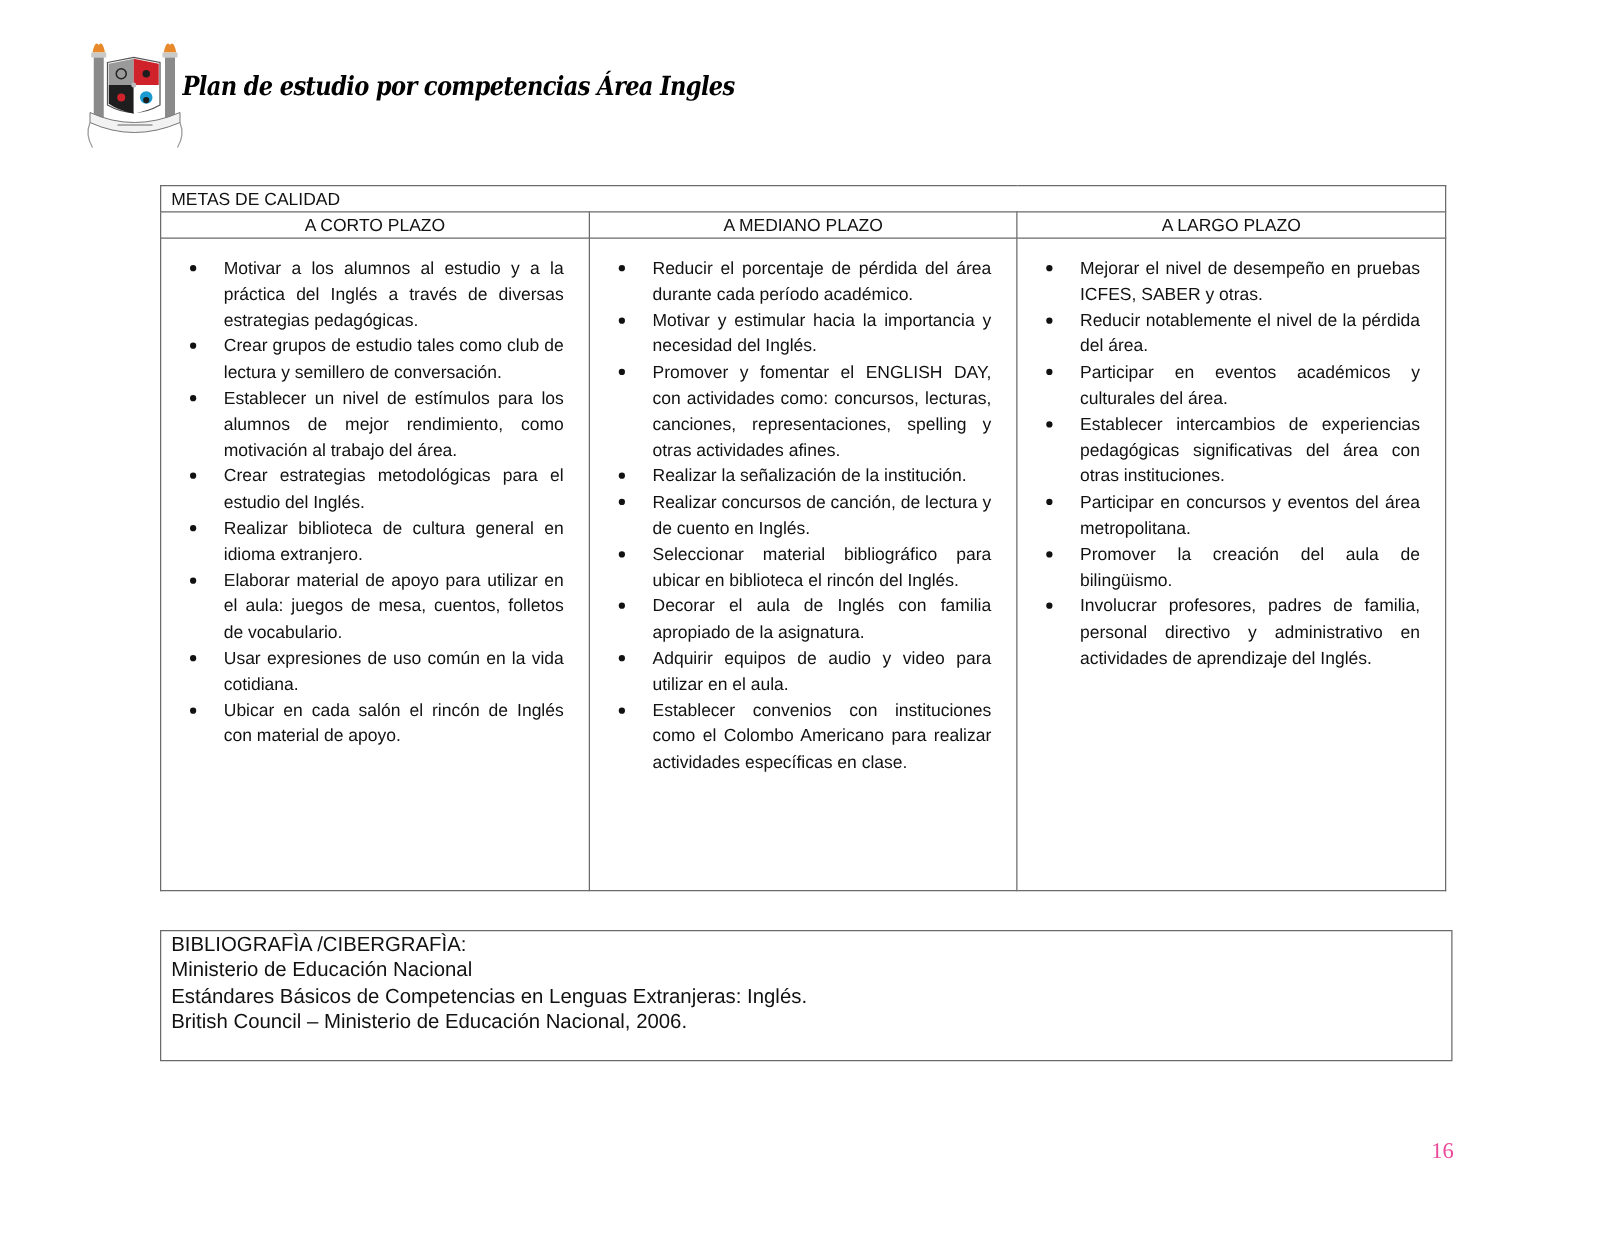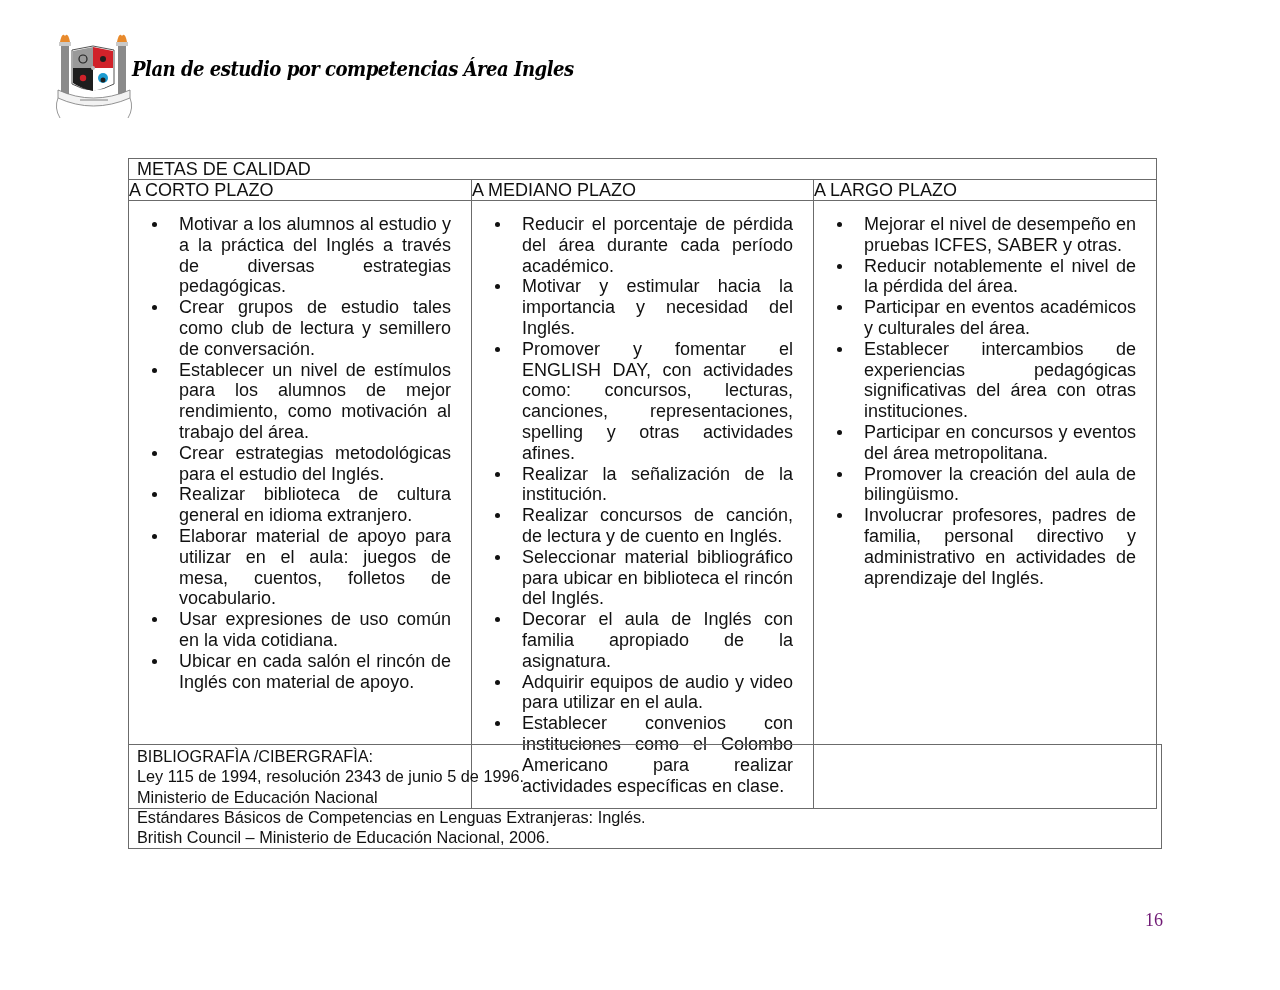--- a/index.html
+++ b/index.html
@@ -11,21 +11,21 @@
       width: 1280px;
       height: 990px;
       position: relative;
       overflow: hidden;
       font-family: "Liberation Sans", "DejaVu Sans", sans-serif;
       color: #111111;
     }
     
     .header {
       position: absolute;
-      left: 52px;
+      left: 66px;
       top: 28px;
       height: 92px;
       display: flex;
       align-items: center;
     }
     .logo {
       width: 84px;
       height: 92px;
       position: relative;
     }
@@ -39,41 +39,41 @@
       margin-left: -4px;
       margin-top: -12px;
       transform: scaleX(0.86);
       transform-origin: left center;
       white-space: nowrap;
     }
     
     .metas-table {
       position: absolute;
       left: 128px;
-      top: 158px;
+      top: 148px;
       width: 1028px;
       border-collapse: collapse;
       table-layout: fixed;
-      font-size: 18px;
+      font-size: 14px;
       line-height: 20.8px;
     }
     .metas-table td, .metas-table th {
       border: 1px solid #6b6b6b;
       padding: 0;
       vertical-align: top;
       font-weight: normal;
     }
     .metas-title {
       text-align: left;
       padding-left: 8px !important;
       height: 20px;
       line-height: 20px;
     }
     .col-head {
-      text-align: left;
+      text-align: center;
       height: 20px;
       line-height: 20px;
     }
     .goal-cell {
       height: 520px;
       padding-top: 1px !important;
       padding-right: 8px !important;
     }
     ul.goals {
       list-style: none;
@@ -109,21 +109,21 @@
     }
     .biblio-title {
       font-weight: normal;
     }
     .page-number {
       position: absolute;
       left: 1145px;
       top: 910px;
       font-family: "Liberation Serif", "DejaVu Serif", serif;
       font-size: 18px;
-      color: #701a75;
+      color: #ec4899;
     }
   </style>
 </head>
 <body>
 
 <div class="header">
   <div class="logo">
     <svg width="84" height="92" viewBox="0 0 84 92">
 
       <path d="M8 14 Q10 4 13 8 Q16 4 18 14 Z" fill="#e88a2c"></path>
@@ -206,19 +206,18 @@
         <li>Promover la creación del aula de bilingüismo.</li>
         <li>Involucrar profesores, padres de familia, personal directivo y administrativo en actividades de aprendizaje del Inglés.</li>
       </ul>
     </td>
   </tr>
 </tbody>
   </table>
 
 <div class="biblio">
   <div class="biblio-title">BIBLIOGRAFÌA /CIBERGRAFÌA:</div>
-  <div>Ley 115 de 1994, resolución 2343 de junio 5 de 1996.</div>
   <div>Ministerio de Educación Nacional</div>
   <div>Estándares Básicos de Competencias en Lenguas Extranjeras: Inglés.</div>
   <div>British Council – Ministerio de Educación Nacional, 2006.</div>
 </div>
 
 <div class="page-number">16</div>
 
 </body></html>

